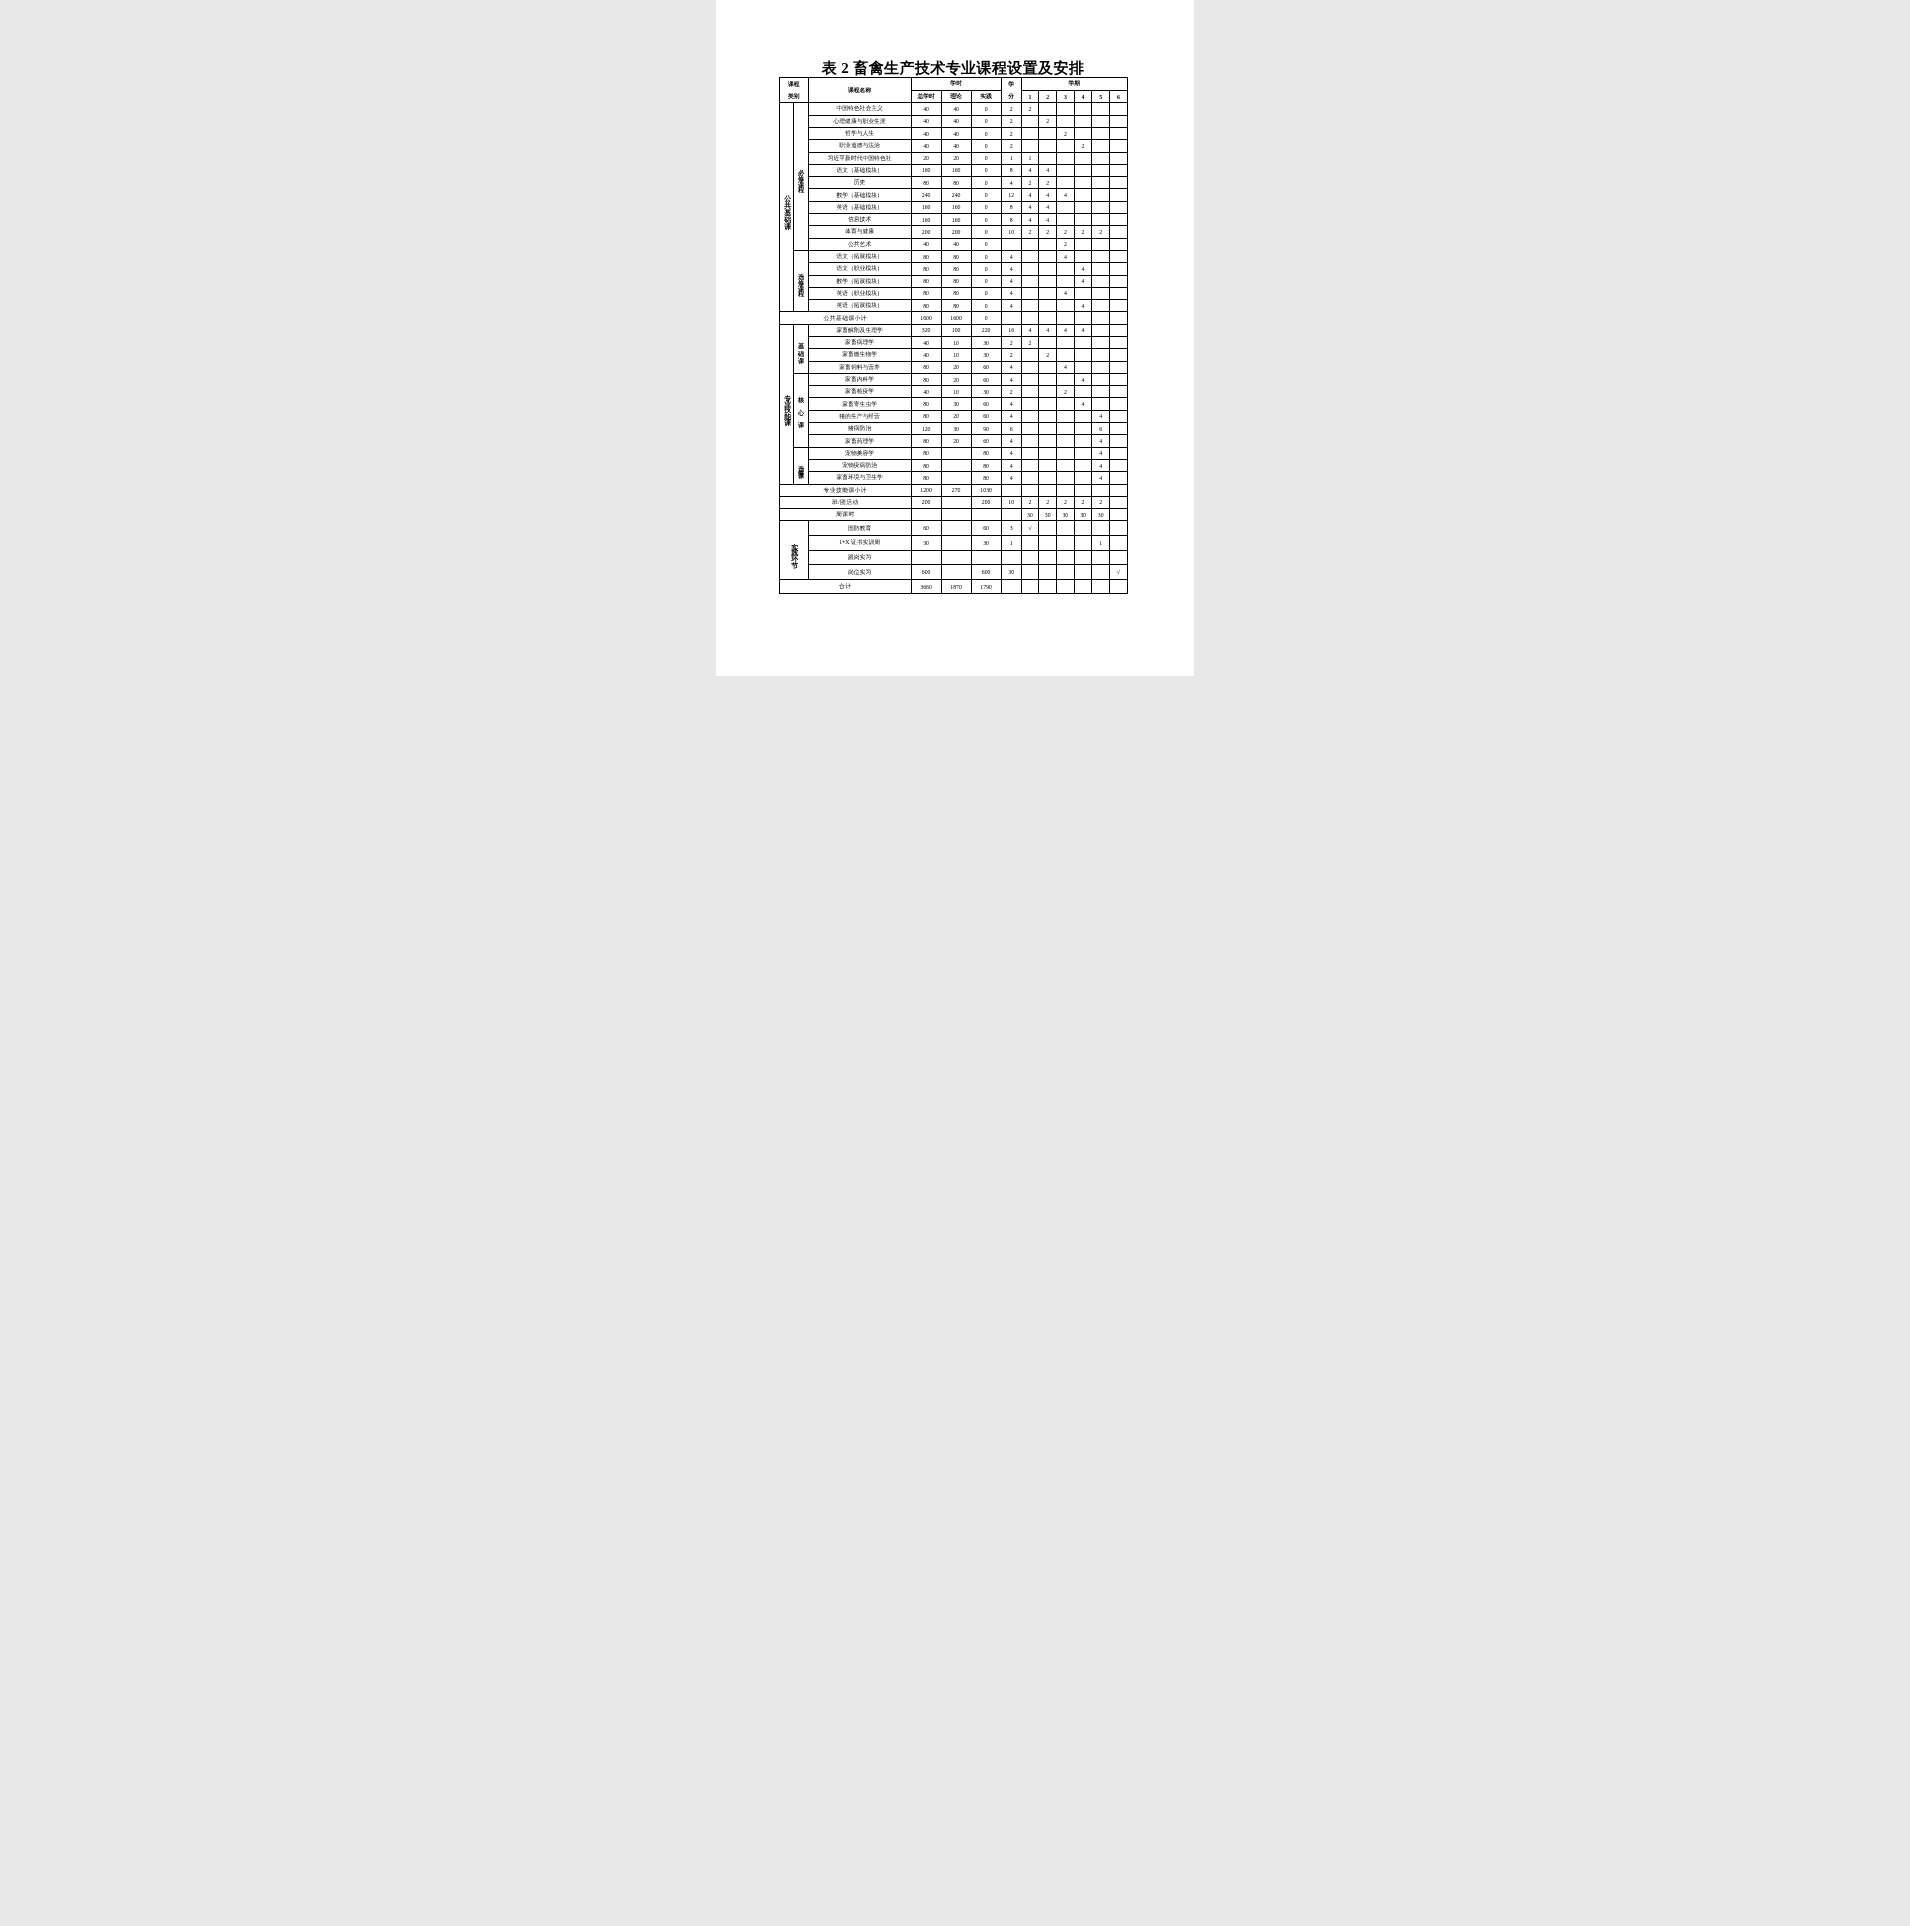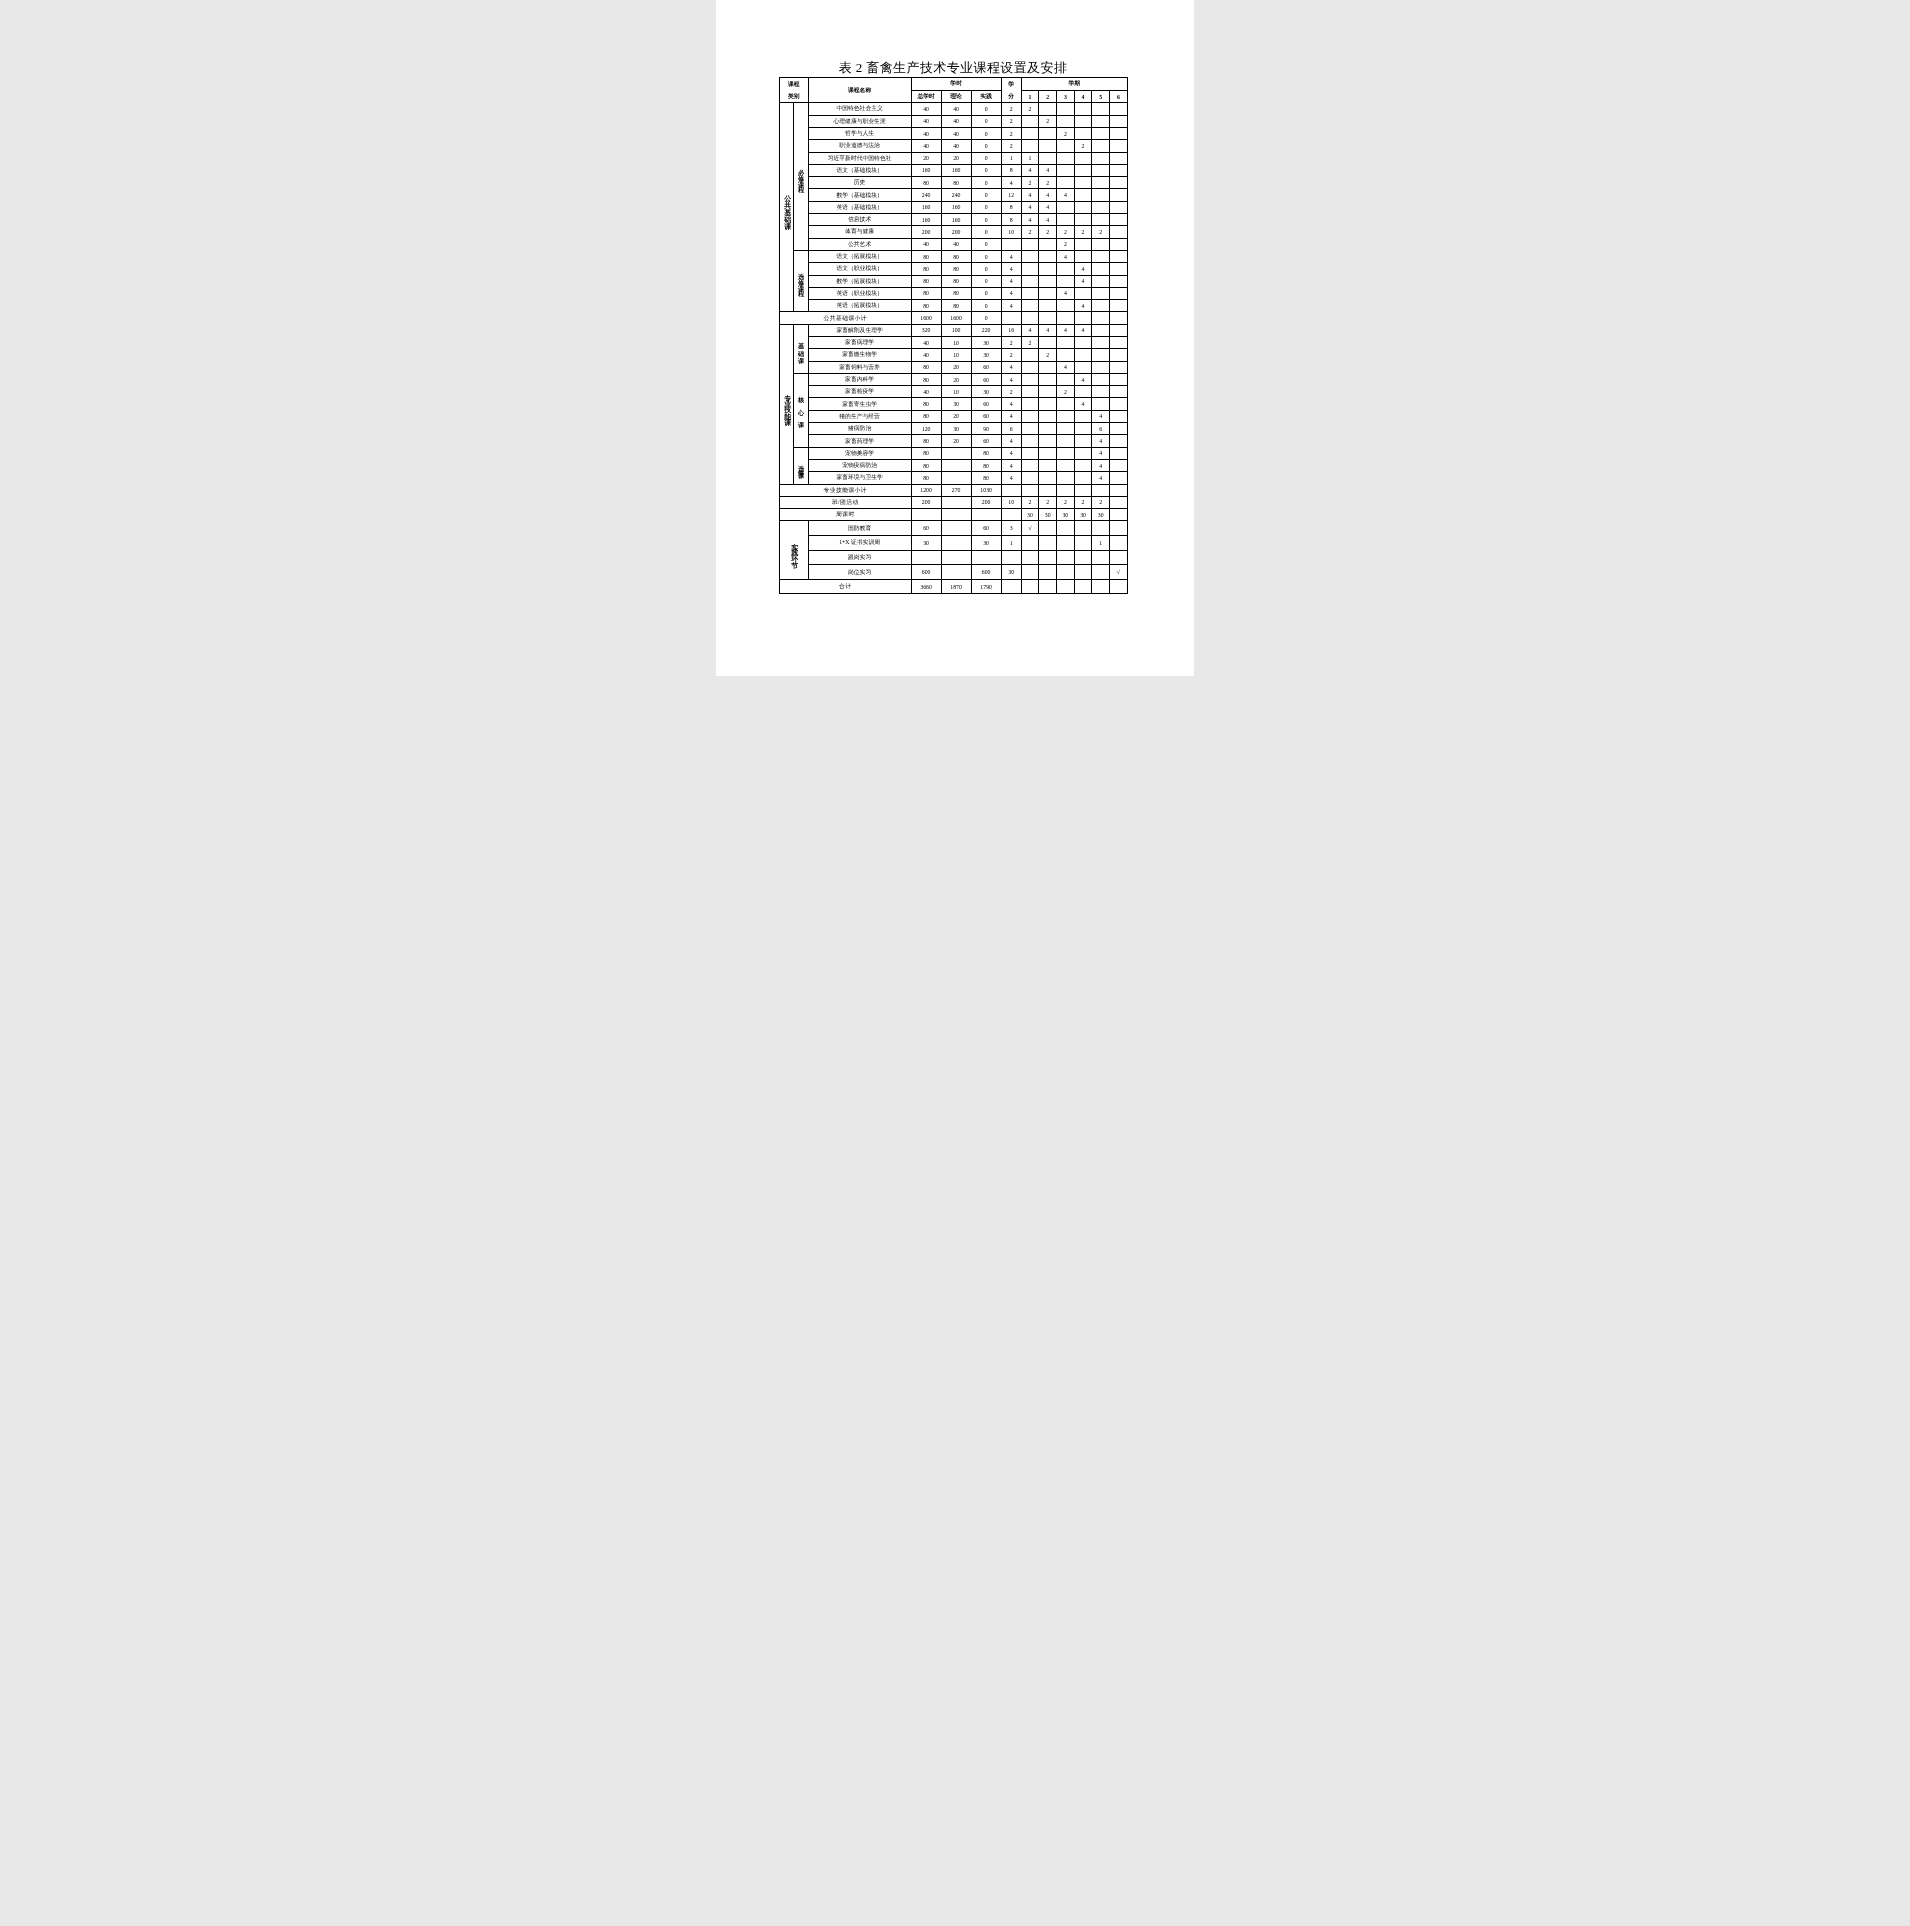--- a/index.html
+++ b/index.html
@@ -3,21 +3,21 @@
 <meta charset="utf-8">
 <style>
   html,body { margin:0; padding:0; background:#e8e8e8; }
   .page {
     position:relative; width:478px; height:676px; margin:0 auto;
     background:#ffffff; color:#000;
     font-family:"Liberation Serif","DejaVu Serif",serif;
   }
   .title {
     position:absolute; top:59px; left:63px; width:348px;
-    text-align:center; font-size:13px; font-weight:400;
+    text-align:center; font-size:15px; font-weight:700;
     letter-spacing:0.4px; margin:0;
   }
   table.curr {
     position:absolute; top:77px; left:63px;
     border-collapse:collapse; table-layout:fixed; width:348px;
     border:1.2px solid #000;
   }
   table.curr th, table.curr td {
     border:0.4px solid #000; border-top:0.8px solid #000; border-bottom:0.8px solid #000;
     padding:0; text-align:center; vertical-align:middle;

